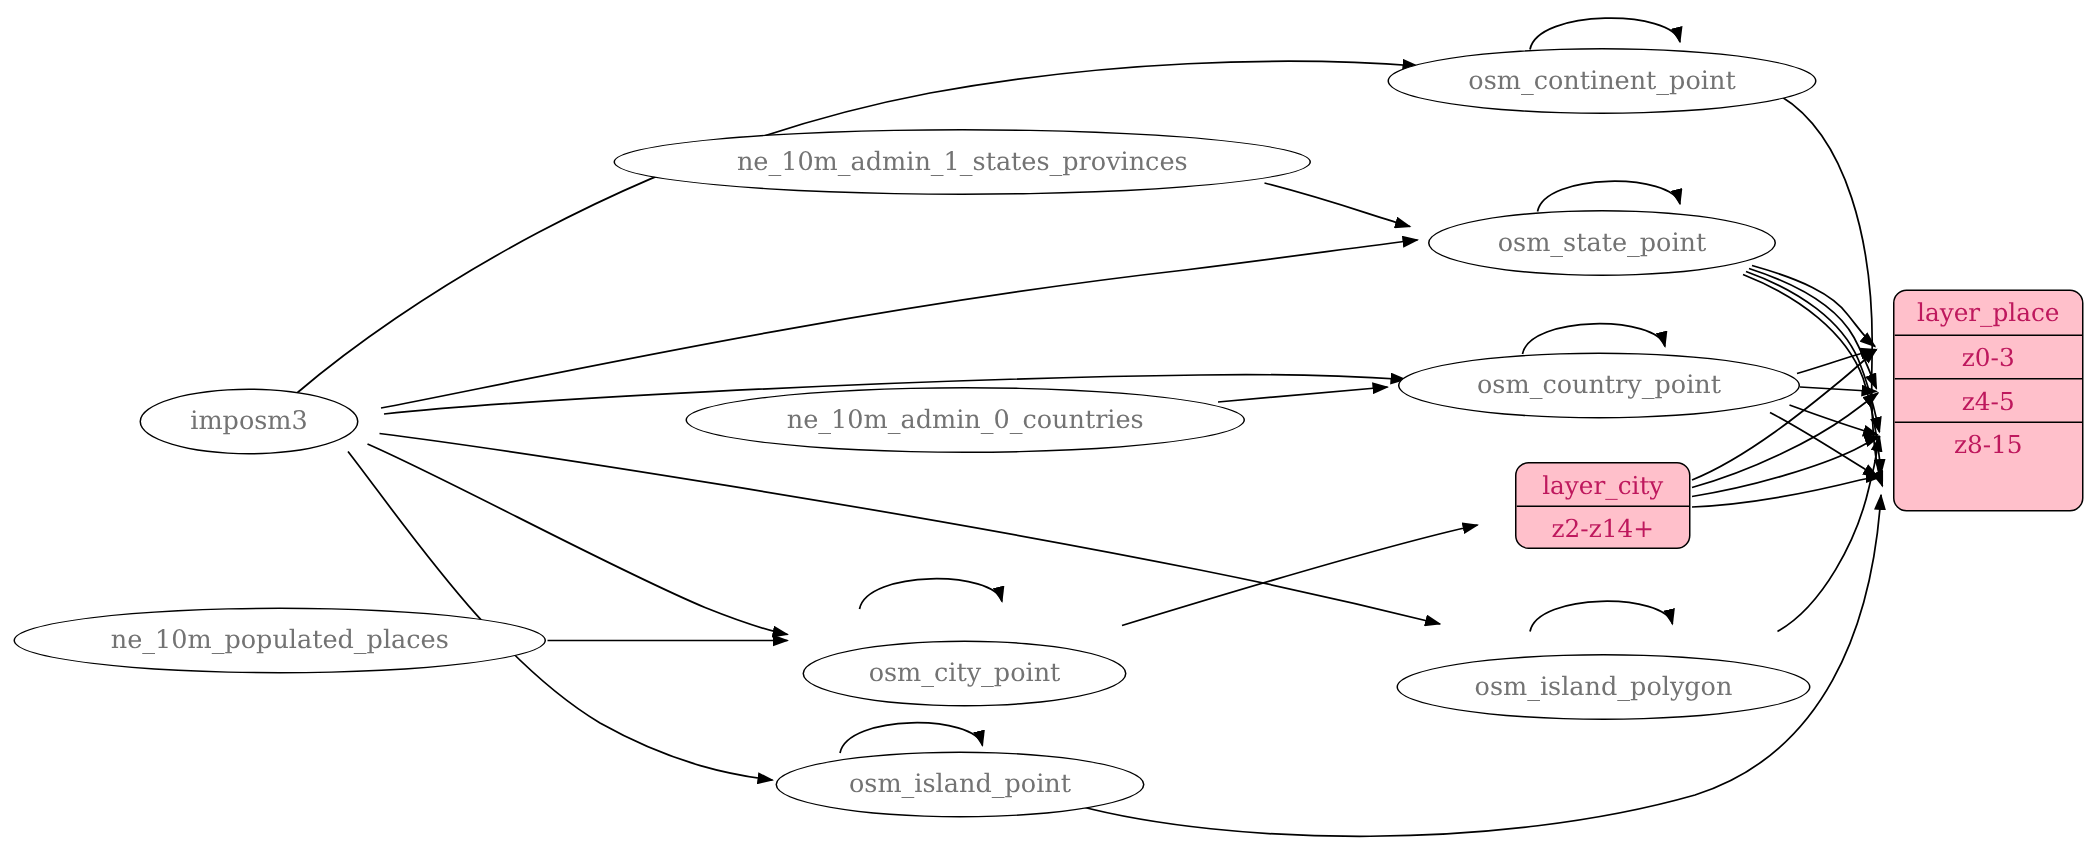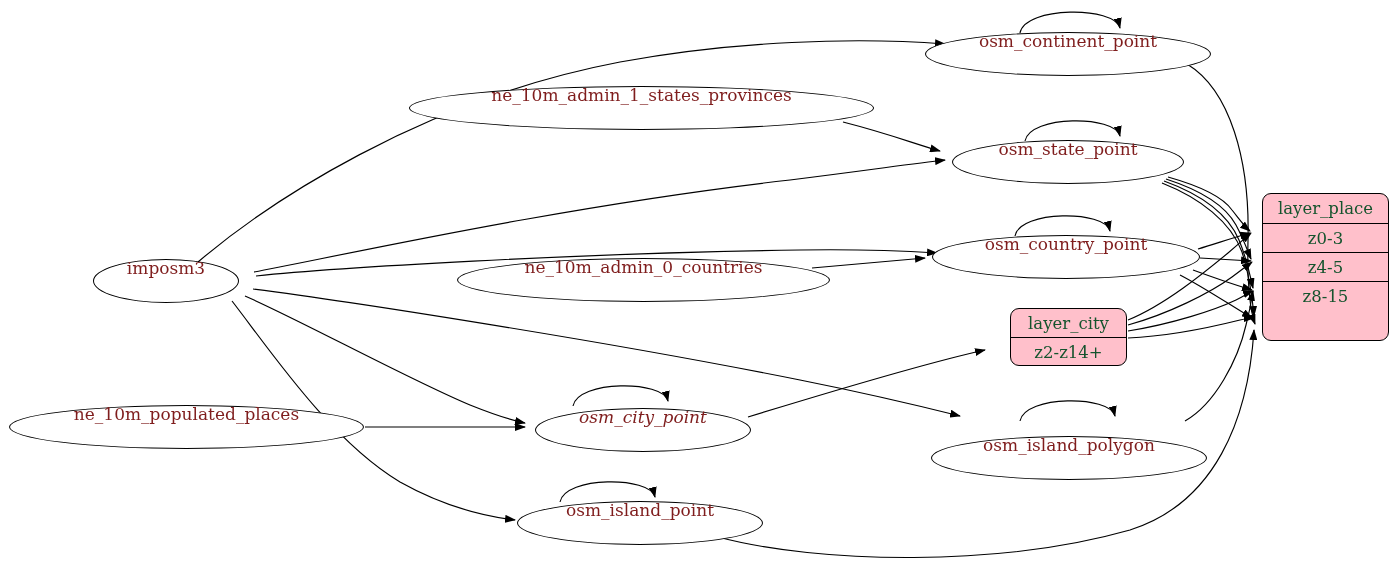--- a/index.html
+++ b/index.html
@@ -1,26 +1,26 @@
 <!DOCTYPE html>
 <html><head>
 <meta charset="utf-8">
 <style>
   html,body{margin:0;padding:0;background:#ffffff;}
   #canvas{position:relative;width:1395px;height:568px;background:#ffffff;
           font-family:"DejaVu Serif","Liberation Serif",serif;overflow:hidden;}
   svg#wires{position:absolute;left:0;top:0;width:1395px;height:568px;}
-  .node-ellipse{position:absolute;display:flex;align-items:flex-start;justify-content:center;
+  .node-ellipse{position:absolute;display:flex;align-items:center;justify-content:center;
                 border:1.1px solid #000;border-radius:50%;background:#fff;
-                box-sizing:border-box;color:#7f1d1d;white-space:nowrap;}
+                box-sizing:border-box;color:#737373;white-space:nowrap;}
   .node-ellipse span{font-size:17px;line-height:1;}
   .rec{position:absolute;box-sizing:border-box;border:1.2px solid #000;
        border-radius:9px;background:#ffc0cb;overflow:hidden;}
   .rec .row{display:flex;align-items:center;justify-content:center;
-            color:#14532d;font-size:16.5px;box-sizing:border-box;white-space:nowrap;}
+            color:#be185d;font-size:16.5px;box-sizing:border-box;white-space:nowrap;}
   .rec .row + .row{border-top:1.2px solid #000;}
 </style>
 </head>
 <body>
 
 <div id="canvas">
 
   <svg id="wires" viewBox="0 0 1395 568" xmlns="http://www.w3.org/2000/svg">
     <defs>
       <marker id="ah" markerWidth="11" markerHeight="8" refX="10" refY="4" orient="auto" markerUnits="userSpaceOnUse">
@@ -93,21 +93,21 @@
   </div>
 
   <div class="node-ellipse" style="left:952px;top:140px;width:232px;height:44px;">
     <span>osm_state_point</span>
   </div>
 
   <div class="node-ellipse" style="left:932px;top:235px;width:268px;height:44px;">
     <span>osm_country_point</span>
   </div>
 
-  <div class="node-ellipse" style="left:535px;top:408px;width:216px;height:44px;font-style:italic;">
+  <div class="node-ellipse" style="left:535px;top:427px;width:216px;height:44px;">
     <span>osm_city_point</span>
   </div>
 
   <div class="node-ellipse" style="left:931px;top:436px;width:276px;height:44px;">
     <span>osm_island_polygon</span>
   </div>
 
   <div class="node-ellipse" style="left:517px;top:501px;width:246px;height:44px;">
     <span>osm_island_point</span>
   </div>

